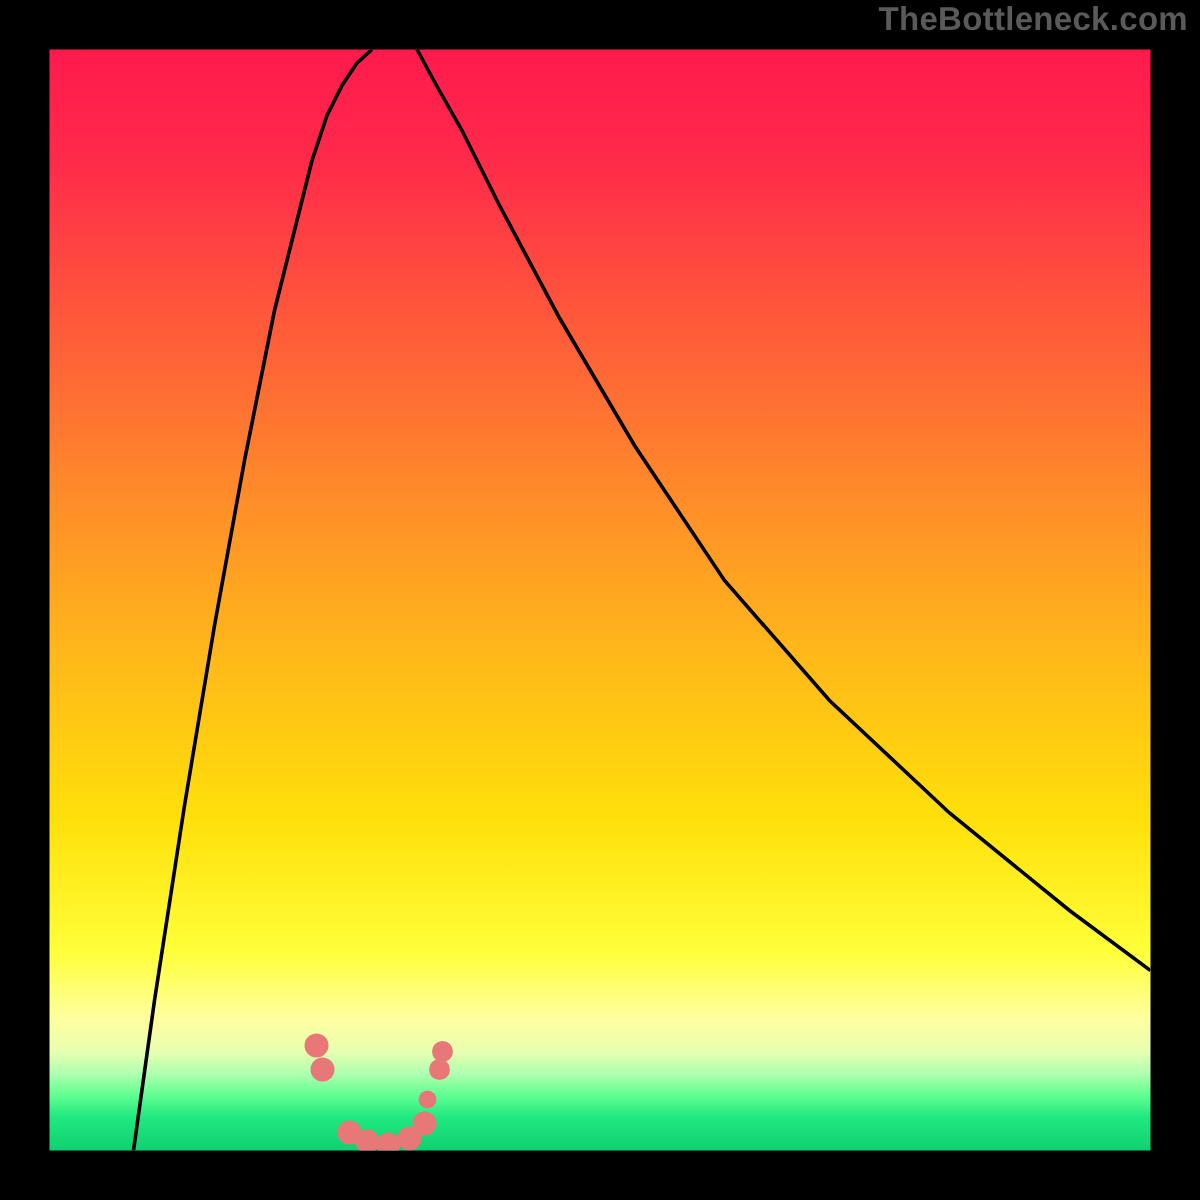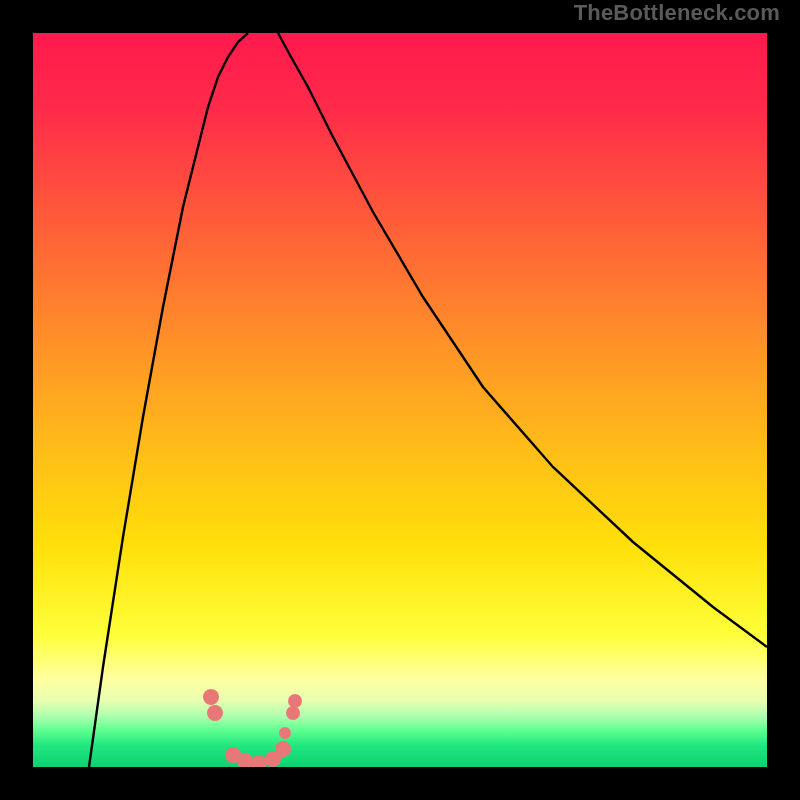--- a/index.html
+++ b/index.html
@@ -33,21 +33,21 @@
       #e8ffb0 91%,
       #b0ffb0 93%,
       #60ff90 95%,
       #20e880 97%,
       #10d070 100%
     );
   }
   .watermark {
     position: absolute;
     top: 0px;
-    right: 20px;
+    right: 8px;
     font-family: Arial, Helvetica, sans-serif;
     font-size: 22px;
     font-weight: 600;
     color: #5a5a5a;
     letter-spacing: 0.2px;
   }
   svg.curve {
     position: absolute;
     left: 0;
     top: 0;

